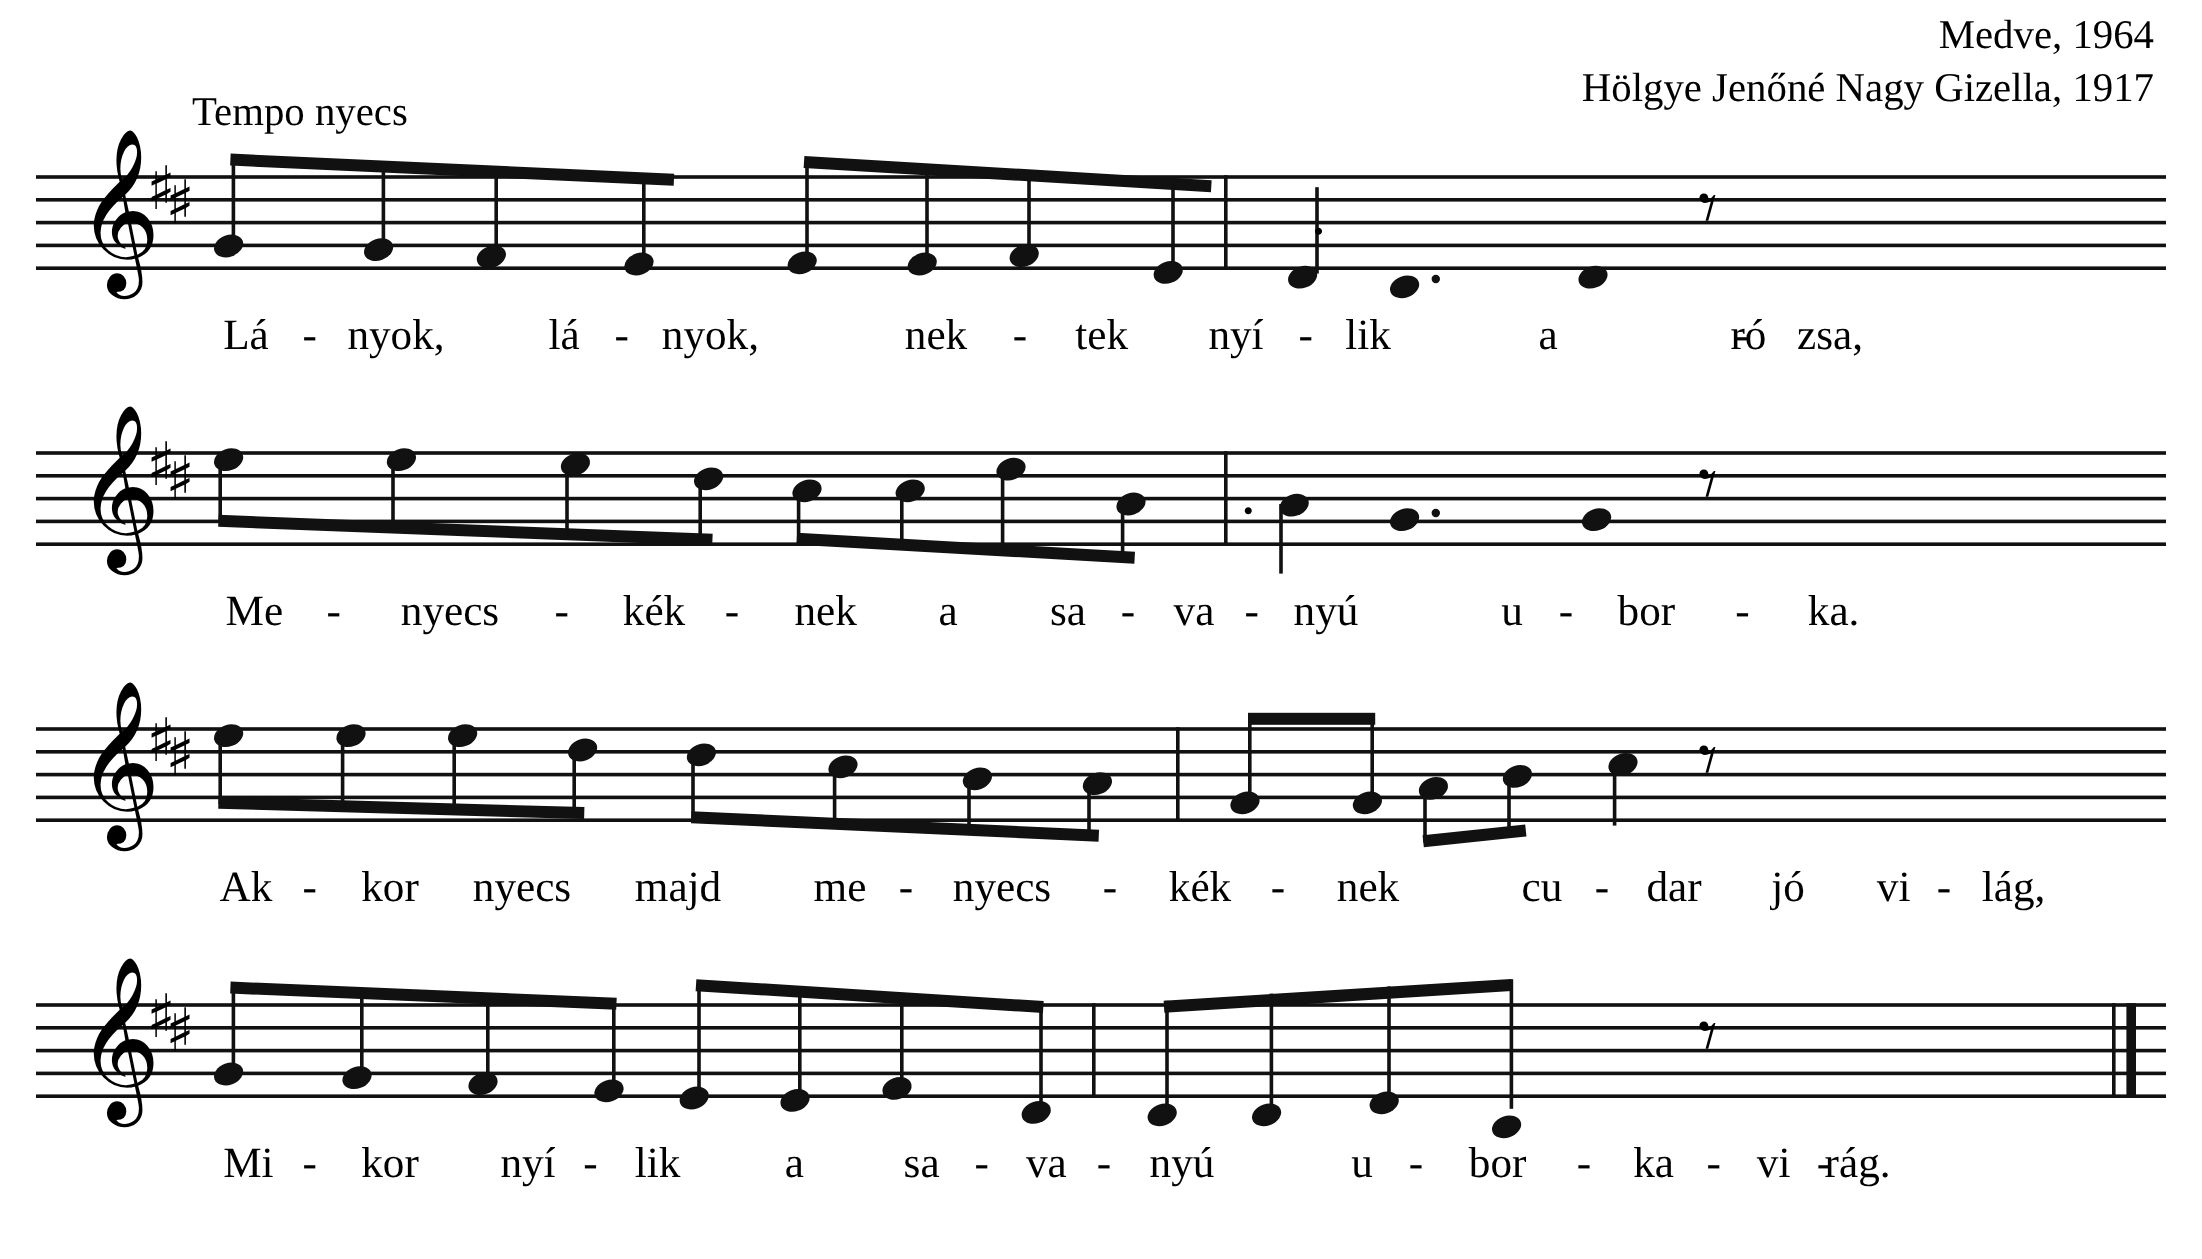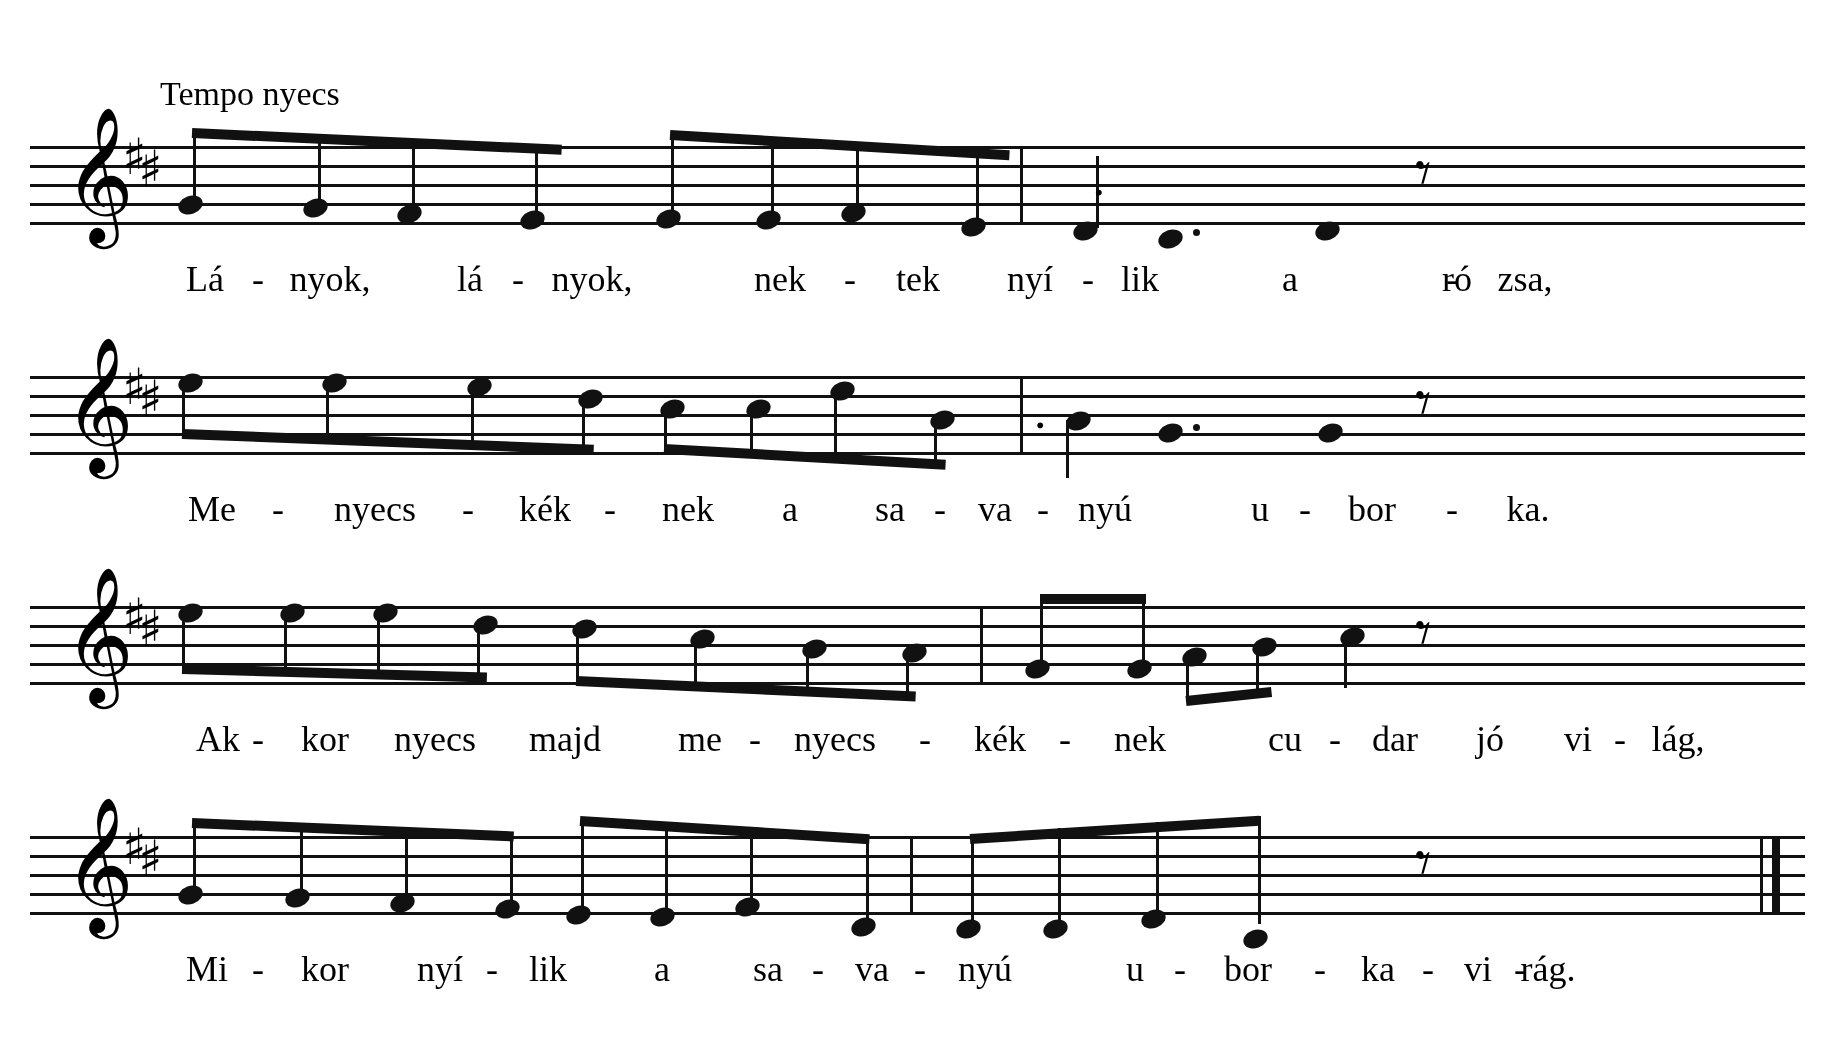--- a/index.html
+++ b/index.html
@@ -170,20 +170,24 @@
     transform: translateX(-50%);
   }
 </style>
 </head>
 <body>
 
 <div class="sheet">
 
   <div class="header">
     <div class="tempo-mark">Tempo nyecs</div>
+    <div class="attribution">
+      <div>Medve, 1964</div>
+      <div>Hölgye Jenőné Nagy Gizella, 1917</div>
+    </div>
   </div>
 
   <div class="system" style="top:118px;">
     <div class="staff">
       <div class="line l0"></div>
       <div class="line l1"></div>
       <div class="line l2"></div>
       <div class="line l3"></div>
       <div class="line l4"></div>
 
@@ -353,21 +357,21 @@
       <div class="note" style="left:1222px; top:32px;"></div>
       <div class="stem" style="left:1226px; top:40px; height:45px;"></div>
 
       <div class="note" style="left:1310px; top:22px;"></div>
       <div class="stem" style="left:1314px; top:30px; height:52px;"></div>
 
       <div class="rest" style="left:1385px; top:-4px;">𝄾</div>
     </div>
 
     <div class="lyrics">
-      <span class="syl" style="left:218px">Ak</span>
+      <span class="syl" style="left:205px">Ak</span>
       <span class="syl" style="left:258px">-</span>
       <span class="syl" style="left:325px">kor</span>
       <span class="syl" style="left:435px">nyecs</span>
       <span class="syl" style="left:565px">majd</span>
       <span class="syl" style="left:700px">me</span>
       <span class="syl" style="left:755px">-</span>
       <span class="syl" style="left:835px">nyecs</span>
       <span class="syl" style="left:925px">-</span>
       <span class="syl" style="left:1000px">kék</span>
       <span class="syl" style="left:1065px">-</span>

